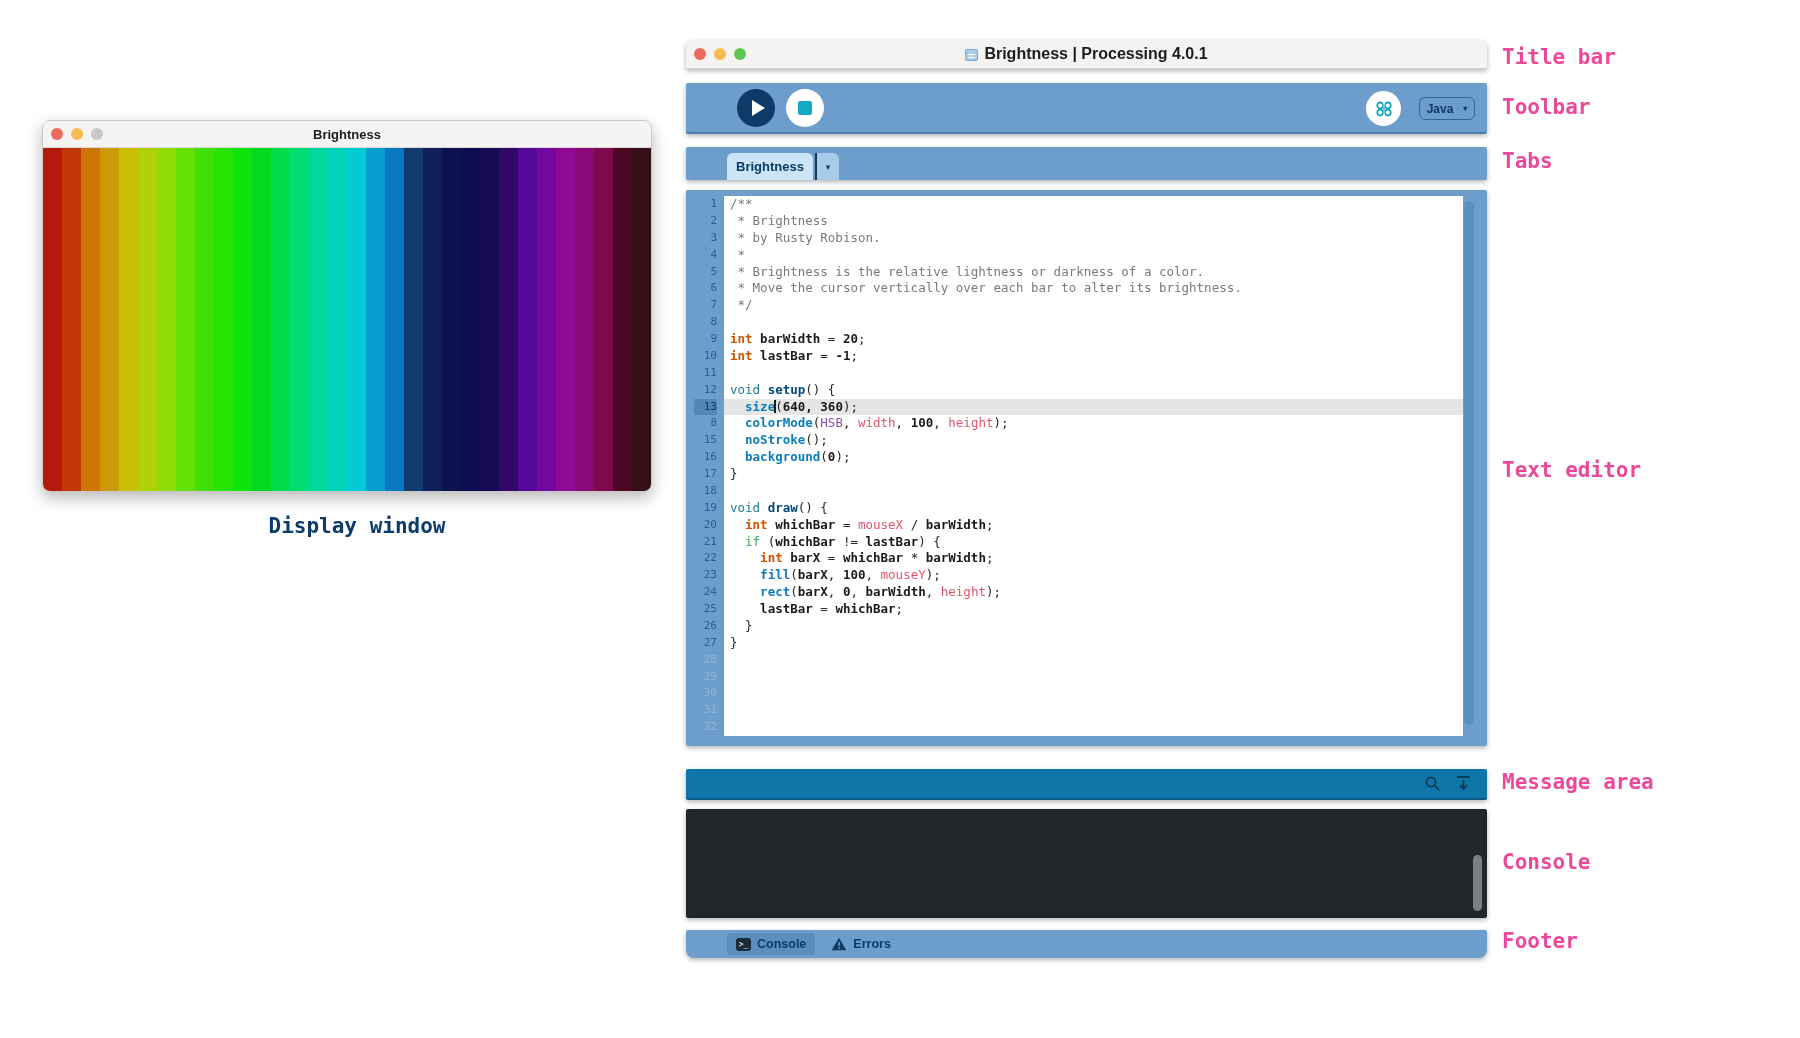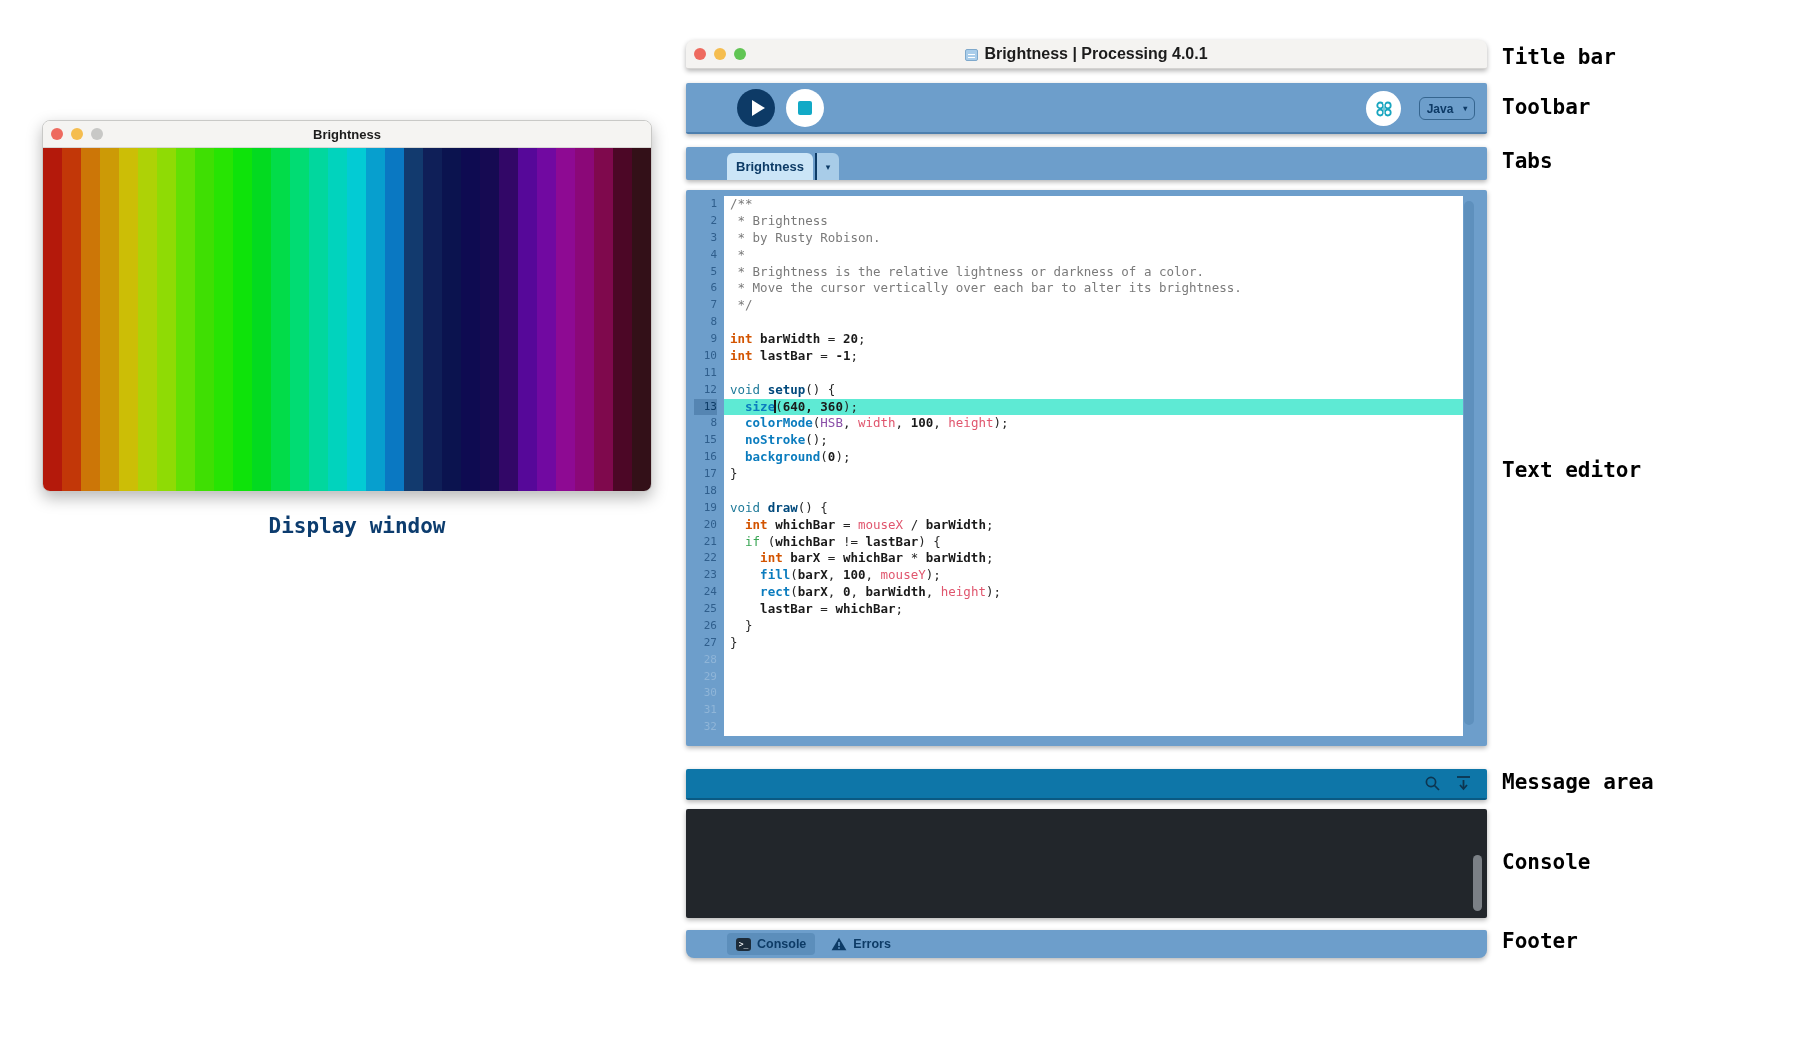--- a/index.html
+++ b/index.html
@@ -73,21 +73,21 @@
     padding:6px 8px 10px 8px; display:flex; }
   #gutter { width:30px; font-family:"DejaVu Sans Mono", monospace;
     font-size:11px; line-height:16.875px; text-align:right;
     color:#2f5e8c; padding-right:7px; }
   #gutter .ln.faded { color:#8fb5d8; }
   #gutter .ln.active { background:#5585b2; color:#0d3b66; }
   #code-area { flex:1; background:#ffffff; overflow:hidden; position:relative;
     font-family:"DejaVu Sans Mono", monospace; font-size:12.5px;
     line-height:16.875px; white-space:pre; color:#262626; }
   .code-row { height:16.875px; padding-left:6px; }
-  .code-row.active { background:#5eead4; }
+  .code-row.active { background:#e5e5e5; }
   .tok.cm { color:#7a7a7a; }
   .tok.kw { color:#d35400; font-weight:bold; }
   .tok.kv { color:#1e7a99; }
   .tok.fd { color:#00497c; font-weight:bold; }
   .tok.fn { color:#0b7cbe; font-weight:600; }
   .tok.gr { color:#3aa655; }
   .tok.cn { color:#8a4fa8; }
   .tok.sv { color:#e0566e; }
   .tok.bd { color:#1a1a1a; font-weight:bold; }
   .caret { display:inline-block; width:2px; height:13px; background:#1a1a1a;
@@ -112,21 +112,21 @@
   .term-icon { width:15px; height:13px; background:#1c2b39; border-radius:3px;
     color:#ffffff; font-size:8px; font-family:"DejaVu Sans Mono",monospace;
     display:flex; align-items:center; justify-content:center; }
   #console-tab .lbl, #errors-tab .lbl { font-size:12.5px; font-weight:bold;
     color:#0d3b66; }
   #errors-tab { display:flex; align-items:center; gap:6px; cursor:pointer; }
 
   
   .anno { position:absolute; left:1502px;
     font-family:"DejaVu Sans Mono", monospace; font-size:21px;
-    font-weight:600; color:#000000; line-height:28px; }
+    font-weight:600; color:#ec4899; line-height:28px; }
 </style>
 </head>
 <body>
 
 <div id="display-window" class="abs">
   <div id="dw-titlebar">
     <span class="traffic t-red"></span>
     <span class="traffic t-yellow"></span>
     <span class="traffic t-gray"></span>
     <span class="dw-title">Brightness</span>

